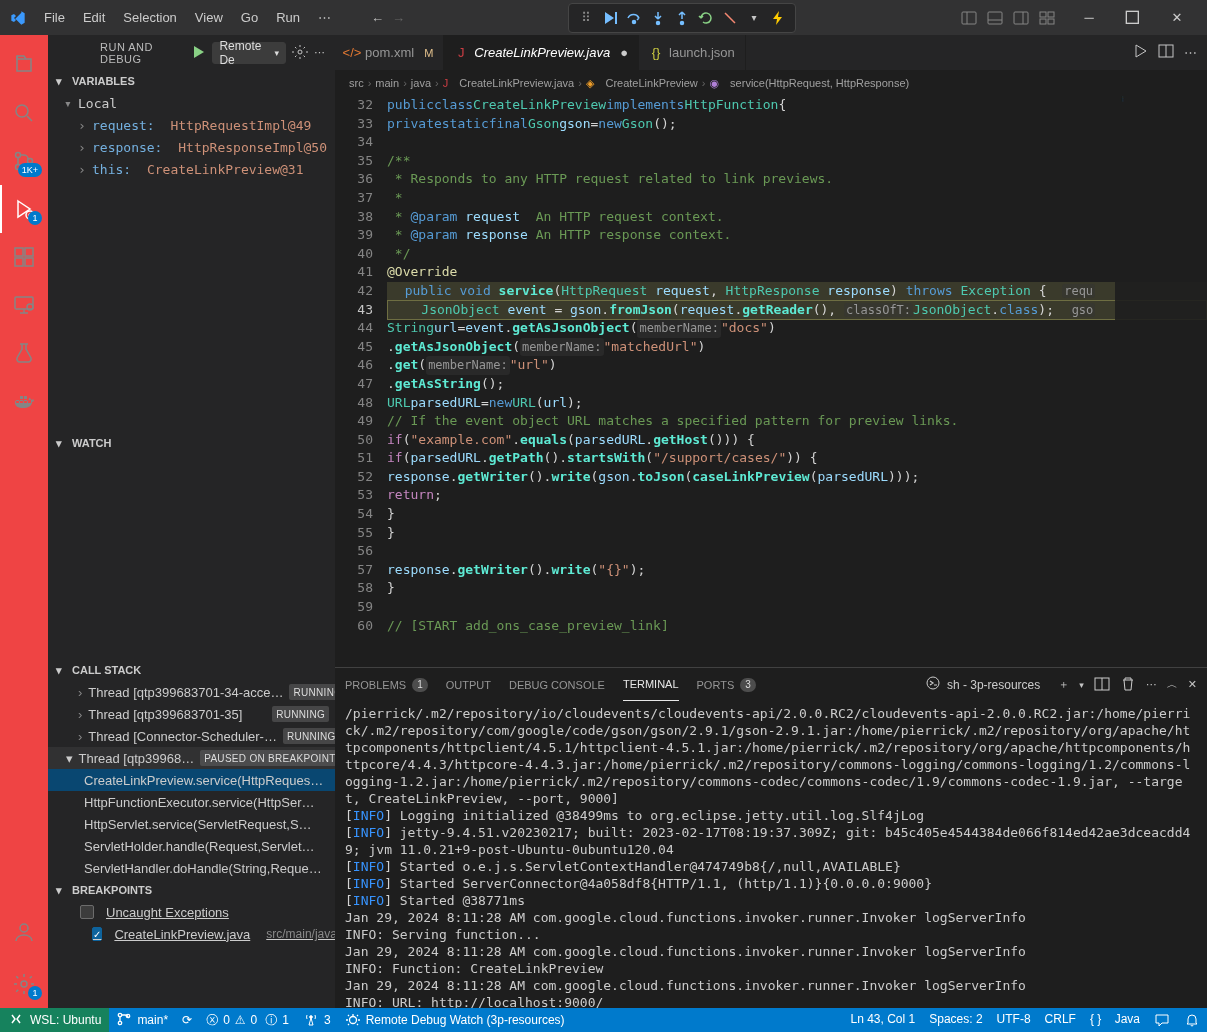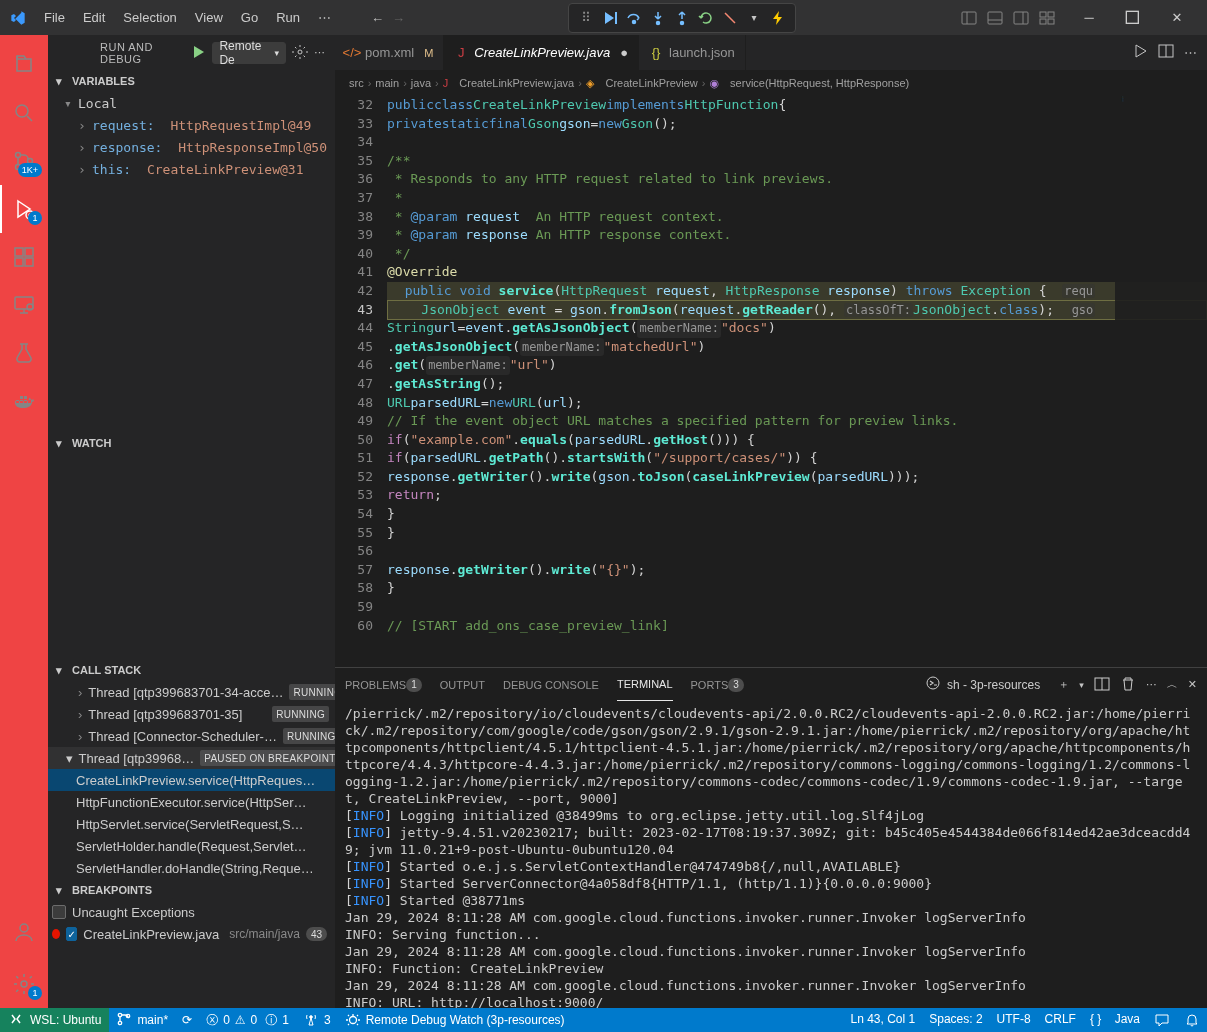--- a/index.html
+++ b/index.html
@@ -133,27 +133,27 @@
 }
 .sb-section-hdr .chev { width: 12px; color: #cccccc; }
 .tree { font-family: "Consolas","Menlo",monospace; font-size: 13px; }
 .tree-row { height: 22px; display:flex; align-items:center; padding-left: 16px; color: #cccccc; gap: 4px; white-space: nowrap; overflow: hidden; }
 .tree-row.indent1 { padding-left: 30px; }
 .tree-row .caret { color: #888; width: 10px; display:inline-block; }
 .var-name { color: #74B0DF; }
 .var-value { color: #ce9178; }
 
 .callstack-row { height: 22px; display:flex; align-items:center; padding: 0 6px 0 18px; font-size: 13px; white-space:nowrap; overflow:hidden; gap:6px; }
-.callstack-row.indent { padding-left: 28px; }
+.callstack-row.indent { padding-left: 36px; }
 .cs-status { margin-left:auto; background:#68686880; font-size:10px; color:#ddd; padding:0 4px; border-radius:2px; height:16px; display:flex; align-items:center; letter-spacing:0.3px; }
 .cs-status.paused { background:#68686880; }
 .callstack-row.paused-row { background: rgba(255,255,255,0.06); }
 .callstack-row.selected { background: #094771; }
 
-.breakpoints-row { height: 22px; display:flex; align-items:center; padding: 0 8px 0 4px; gap:6px; font-size:13px; }
+.breakpoints-row { height: 22px; display:flex; align-items:center; padding: 0 8px 0 32px; gap:12px; font-size:13px;text-decoration:underline; }
 .bp-path { color: #8a8a8a; margin-left: 4px; font-size: 12px; }
 .bp-badge { background:#4d4d4d; color:#ddd; font-size:10px; border-radius:8px; padding:0 5px; height:14px; display:flex; align-items:center; }
 .cb { width:14px; height:14px; border:1px solid #6c6c6c; border-radius:2px; background:#3c3c3c; display:flex; align-items:center; justify-content:center; }
 .cb.checked { background:#0e639c; border-color:#0e639c; }
 .cb.checked::after { content:"✓"; color:#fff; font-size:10px; }
 .bp-dot { width:10px; height:10px; border-radius:50%; background:#e51400; }
 
 
 .editor-area { flex: 1; display:flex; flex-direction:column; background:#1e1e1e; overflow:hidden; position: relative; }
 .tabs { height: 35px; display:flex; background:#252526; }
@@ -189,21 +189,21 @@
 .var { color:#9cdcfe; } 
 .cmt { color:#6a9955; } 
 .doc { color:#6a9955; }
 .ann { color:#dcdcaa; }
 .pn { color:#d4d4d4; }
 .hint { color:#969696; background:#34343480; border-radius:3px; padding:0 2px; font-size:12px; }
 
 
 .panel { height: 341px; display:flex; flex-direction:column; border-top:1px solid #414141; background:#1e1e1e; }
 .panel-tabs { height:33px; display:flex; align-items:center; padding:0 10px; gap:18px; font-size:11px; color:#969696; }
-.panel-tab { display:flex; align-items:center; height:100%; }
+.panel-tab { display:flex; align-items:center; gap:6px; height:100%; }
 .panel-tab.active { color:#e7e7e7; border-bottom:1px solid #e7e7e7; }
 .pill { background:#4d4d4d; color:#ddd; font-size:10px; border-radius:8px; padding:0 5px; height:14px; display:flex; align-items:center; }
 .panel-tabs .spacer { flex:1; }
 .panel-tabs .term-name { display:flex; align-items:center; gap:6px; color:#cccccc; font-size:12px; }
 .panel-tabs .icons { display:flex; gap:10px; align-items:center; color:#c5c5c5; }
 .terminal { flex:1; padding:4px 10px; font-family:"Consolas","Menlo",monospace; font-size:13px; line-height:17px; white-space:pre-wrap; word-break:break-all; overflow:hidden; color:#cccccc; }
 .term-info { color:#3794ff; }
 .term-br { color:#d4d4d4; }
 
 

